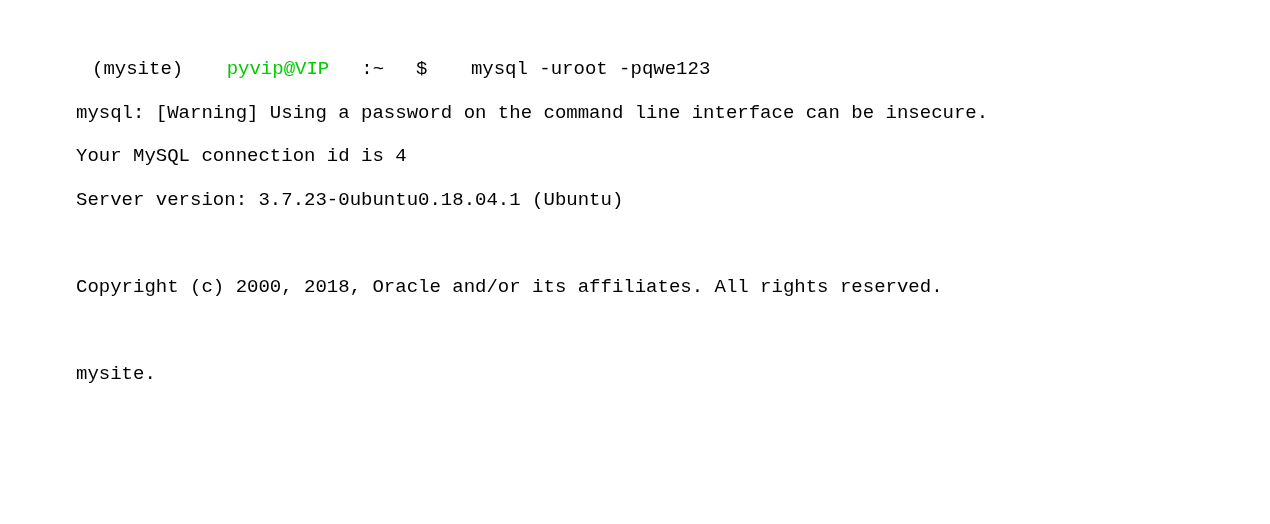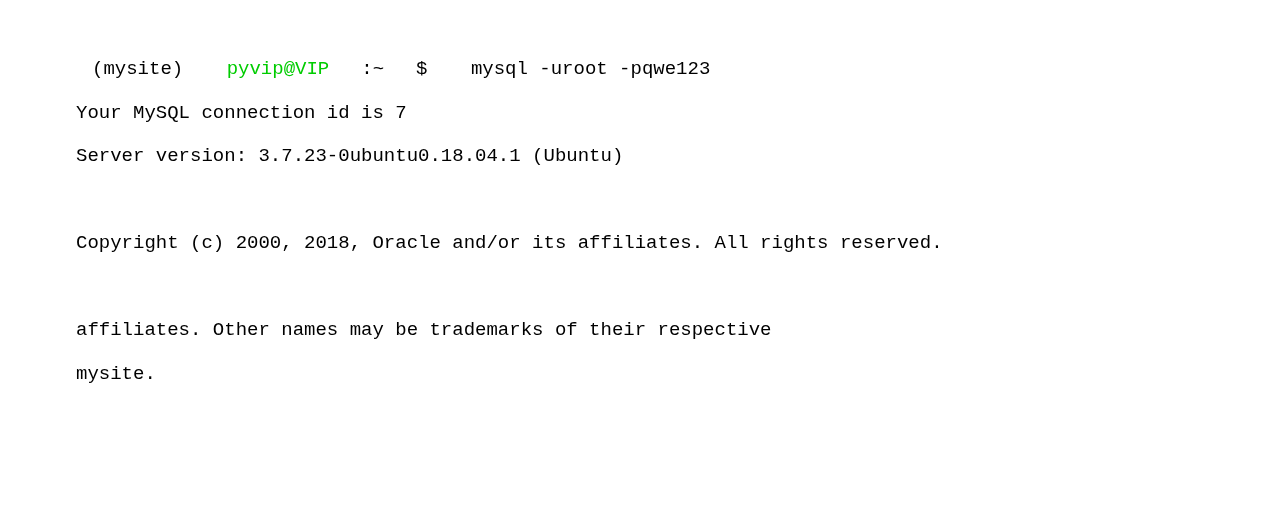--- a/index.html
+++ b/index.html
@@ -33,33 +33,33 @@
       height: 1.45em;
     }
   </style>
 </head>
 <body>
 
 <div>
 
   <span class="terminal-line"><span>(mysite) </span><span class="green-text">pyvip@VIP</span><span>:~</span><span>$ </span><span>mysql -uroot -pqwe123</span></span>
 
+  <span class="terminal-line">mysql: [Warning] Using a password on the command line interface can be insecure.</span>
 
 
-  <span class="terminal-line">Your MySQL connection id is 7</span>
+  <span class="terminal-line">Your MySQL connection id is 4</span>
 
   <span class="terminal-line">Server version: 3.7.23-0ubuntu0.18.04.1 (Ubuntu)</span>
 
   <span class="empty-line"></span>
 
   <span class="terminal-line">Copyright (c) 2000, 2018, Oracle and/or its affiliates. All rights reserved.</span>
 
   <span class="empty-line"></span>
 
 
-  <span class="terminal-line">affiliates. Other names may be trademarks of their respective</span>
 
   <span class="terminal-line">mysite.</span>
 
   <span class="empty-line"></span>
 
 
 </div>
 
 </body></html>

